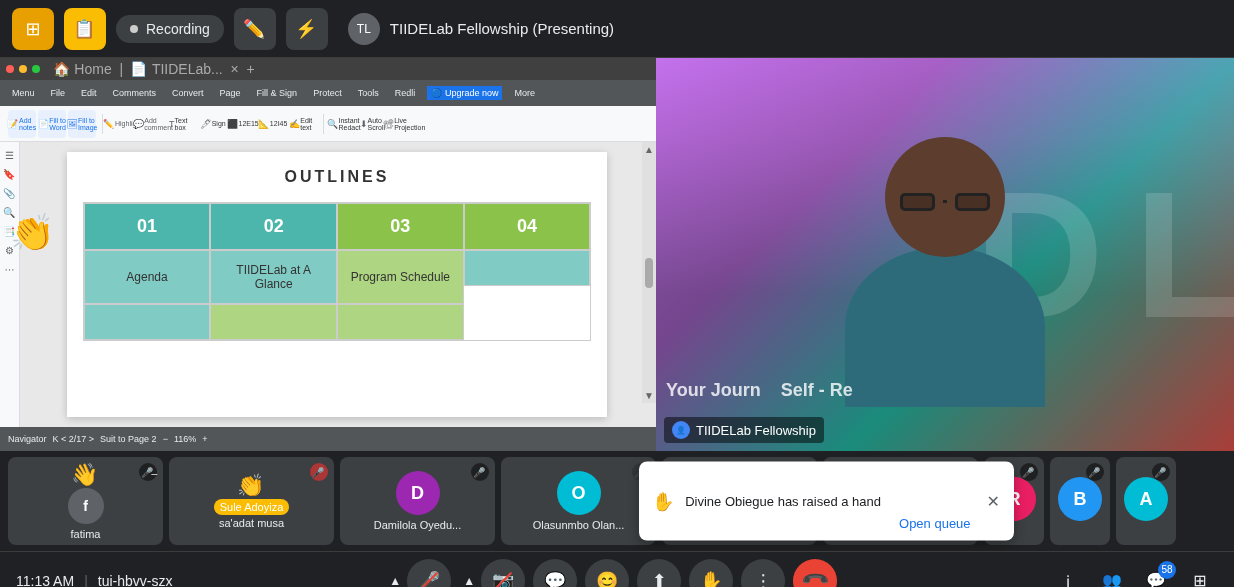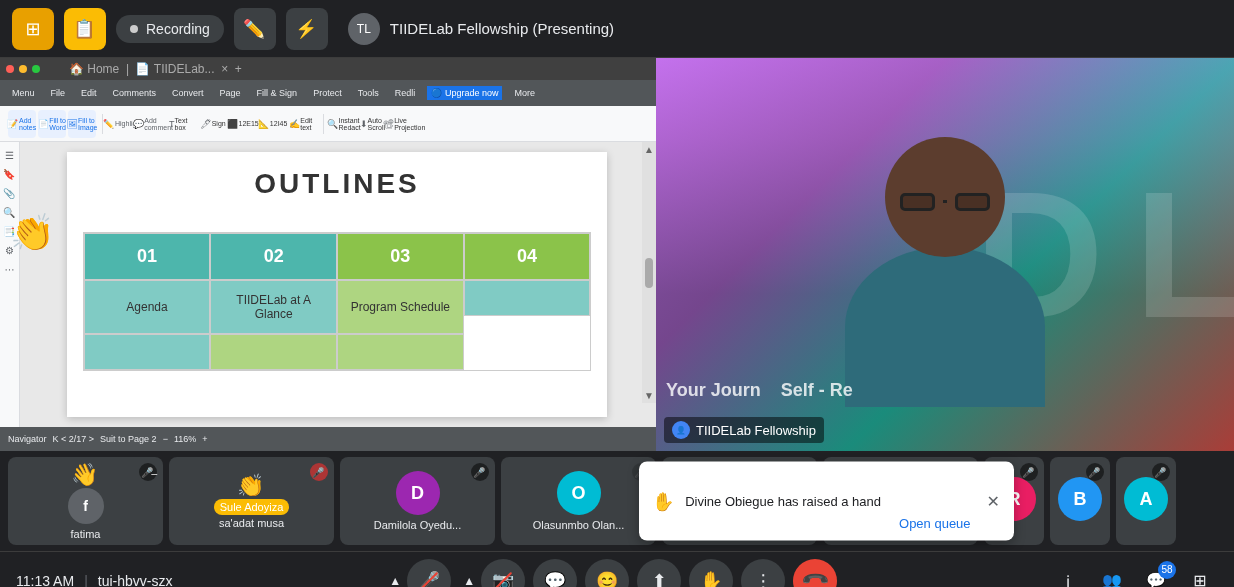--- a/index.html
+++ b/index.html
@@ -155,25 +155,25 @@
       width: 85%;
       height: 100%;
       display: flex;
       flex-direction: column;
       align-items: center;
       padding: 16px;
       box-shadow: 0 2px 8px rgba(0,0,0,0.2);
     }
 
     .pdf-page-title {
-      font-size: 28px;
+      font-size: 16px;
       font-weight: bold;
       color: #333;
       letter-spacing: 3px;
-      margin-bottom: 32px;
+      margin-bottom: 16px;
     }
 
     .outlines-grid {
       display: grid;
       grid-template-columns: repeat(4, 1fr);
       gap: 0;
       width: 100%;
       border: 1px solid #ccc;
     }
     .grid-cell {
@@ -497,21 +497,21 @@
 
 <div class="main-content">
 
   <div class="screen-share">
     <div class="pdf-viewer">
 
       <div class="pdf-top-bar">
         <div class="pdf-tab-dot dot-red"></div>
         <div class="pdf-tab-dot dot-yellow"></div>
         <div class="pdf-tab-dot dot-green"></div>
-        <span style="color:#aaa; font-size:12px; margin-left:24px;text-align:center;">🏠 Home &nbsp;|&nbsp; 📄 TIIDELab... &nbsp;× &nbsp;+</span>
+        <span style="color:#aaa; font-size:14px; margin-left:8px;text-align:center;">🏠 Home &nbsp;|&nbsp; 📄 TIIDELab... &nbsp;× &nbsp;+</span>
       </div>
 
       <div class="pdf-toolbar">
         <div class="pdf-menu-items">
           <span class="pdf-menu-item">Menu</span>
           <span class="pdf-menu-item">File</span>
           <span class="pdf-menu-item">Edit</span>
           <span class="pdf-menu-item">Comments</span>
           <span class="pdf-menu-item">Convert</span>
           <span class="pdf-menu-item">Page</span>

